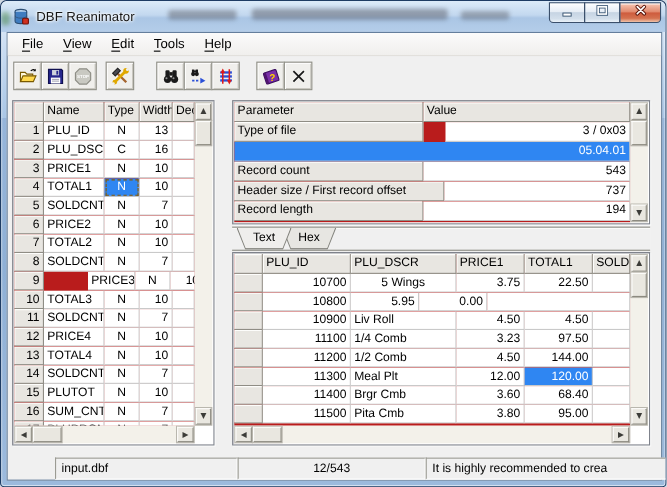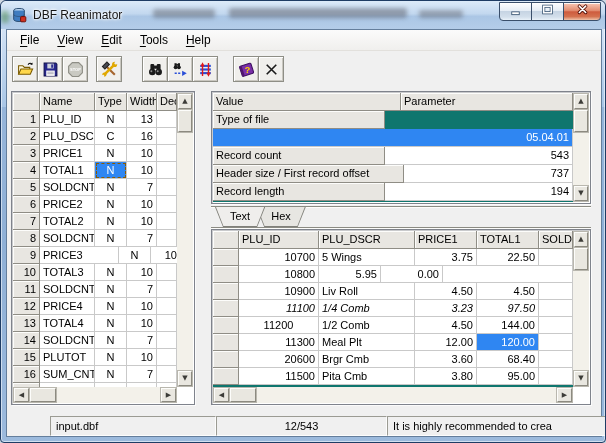--- a/index.html
+++ b/index.html
@@ -40,21 +40,21 @@
   .toolbar { position:absolute; left:6px; top:51px; width:594px; height:34px; display:flex; align-items:flex-start; padding:4px 0 0 6px; }
   .tb-btn { width:26px; height:26px; border:1px solid #8e8e86; background:#f0efec;
     box-shadow:inset 1px 1px 0 #fff, inset -1px -1px 0 #c9c7c0; margin-left:-1px;
     display:flex; align-items:center; justify-content:center; }
   .tb-btn.disabled { }
   .tb-ic, .tb-ic svg { width:17px; height:17px; display:block; }
 
   
   .panel { position:absolute; background:#fff; border:1px solid #7f838c;
     box-shadow:inset 1px 1px 0 rgba(40,44,52,.25), 1px 1px 0 #fbfbfb; }
-  .grid-area { position:absolute; overflow:hidden; background:#0f766e; }
+  .grid-area { position:absolute; overflow:hidden; background:#b91c1c; }
 
   
   .grow { display:flex; overflow:hidden; }
   .cell { overflow:hidden; white-space:nowrap; padding:0 3px; font-size:11px; line-height:16px; color:#000; flex:0 0 auto; }
   .fx { background:#e8e6e1; border-right:1px solid #8f8d85; border-bottom:1px solid #8f8d85; box-shadow:inset 1px 1px 0 #fdfdfb; }
   .dt { background:#fff; border-right:1px solid #c9c9c9; border-bottom:1px solid #c9c9c9; }
   .rt { text-align:right; } .ctr { text-align:center; } .lft { text-align:left; }
   .selcell { background:#2f86f2 !important; color:#fff; }
   .focuscell { outline:1px dashed #8a5a00; outline-offset:-2px; }
   .flex1 { flex:1 1 auto !important; }
@@ -303,21 +303,21 @@
         </div>
         <div class="grow" style="height: 17px;">
           <div class="cell fx rt" style="width: 27px;">8</div>
           <div class="cell dt lft" style="width: 55px;">SOLDCNT2</div>
           <div class="cell dt ctr" style="width: 32px;">N</div>
           <div class="cell dt rt" style="width: 30px;">7</div>
           <div class="cell dt flex1"></div>
         </div>
         <div class="grow" style="height: 17px;">
           <div class="cell fx rt" style="width: 27px;">9</div>
-          <div class="cell dt lft" style="width: 79px;">PRICE3</div>
+          <div class="cell dt lft" style="width: 43px; margin-left: 40px;">PRICE3</div>
           <div class="cell dt ctr" style="width: 32px;">N</div>
           <div class="cell dt rt" style="width: 30px;">10</div>
           <div class="cell dt flex1"></div>
         </div>
         <div class="grow" style="height: 17px;">
           <div class="cell fx rt" style="width: 27px;">10</div>
           <div class="cell dt lft" style="width: 55px;">TOTAL3</div>
           <div class="cell dt ctr" style="width: 32px;">N</div>
           <div class="cell dt rt" style="width: 30px;">10</div>
           <div class="cell dt flex1"></div>
@@ -388,25 +388,26 @@
         <div class="sb-thumb"></div>
         <div class="sb-btn sb-r">
           <span class="arr">▶</span>
         </div>
       </div>
   </div>
 
   <div class="panel" style="left:210px;top:90px;width:380px;height:113px;">
     <div class="grid-area" style="inset:1px 17px 1px 1px;">
         <div class="grow" style="height: 18px;">
+          <div class="cell fx lft" style="width: 172px;">Parameter</div>
           <div class="cell fx lft flex1">Value</div>
-          <div class="cell fx lft" style="width: 172px;">Parameter</div>
         </div>
         <div class="grow" style="height: 18px; gap: 20px;">
           <div class="cell fx lft" style="width: 172px;">Type of file</div>
+          <div class="cell dt rt flex1">3 / 0x03</div>
         </div>
         <div class="grow" style="height: 18px;">
           <div class="cell dt rt flex1 selcell">05.04.01</div>
         </div>
         <div class="grow" style="height: 18px;">
           <div class="cell fx lft" style="width: 172px;">Record count</div>
           <div class="cell dt rt flex1">543</div>
         </div>
         <div class="grow" style="height: 18px;">
           <div class="cell fx lft" style="width: 191px;">Header size / First record offset</div>
@@ -449,67 +450,67 @@
           <div class="cell fx lft" style="width: 26px;"></div>
           <div class="cell fx lft" style="width: 80px;">PLU_ID</div>
           <div class="cell fx lft" style="width: 96px;">PLU_DSCR</div>
           <div class="cell fx lft" style="width: 62px;">PRICE1</div>
           <div class="cell fx lft" style="width: 62px;">TOTAL1</div>
           <div class="cell fx lft flex1">SOLDCNT1</div>
         </div>
         <div class="grow" style="height: 17px;">
           <div class="cell fx" style="width: 26px;"></div>
           <div class="cell dt rt" style="width: 80px;">10700</div>
-          <div class="cell dt lft" style="width: 96px;">5 Wings</div>
+          <div class="cell dt lft" style="width: 96px; text-align: center;">5 Wings</div>
           <div class="cell dt rt" style="width: 62px;">3.75</div>
           <div class="cell dt rt" style="width: 62px;">22.50</div>
           <div class="cell dt lft flex1"></div>
         </div>
         <div class="grow" style="height: 17px;">
           <div class="cell fx" style="width: 26px;"></div>
           <div class="cell dt rt" style="width: 80px;">10800</div>
           <div class="cell dt rt" style="width: 62px;">5.95</div>
           <div class="cell dt rt" style="width: 62px;">0.00</div>
           <div class="cell dt lft flex1"></div>
         </div>
         <div class="grow" style="height: 17px;">
           <div class="cell fx" style="width: 26px;"></div>
           <div class="cell dt rt" style="width: 80px;">10900</div>
           <div class="cell dt lft" style="width: 96px;">Liv Roll</div>
           <div class="cell dt rt" style="width: 62px;">4.50</div>
           <div class="cell dt rt" style="width: 62px;">4.50</div>
           <div class="cell dt lft flex1"></div>
         </div>
-        <div class="grow" style="height: 17px; font-style: italic;">
+        <div class="grow" style="height: 17px;">
           <div class="cell fx" style="width: 26px;"></div>
           <div class="cell dt rt" style="width: 80px;">11100</div>
           <div class="cell dt lft" style="width: 96px;">1/4 Comb</div>
           <div class="cell dt rt" style="width: 62px;">3.23</div>
           <div class="cell dt rt" style="width: 62px;">97.50</div>
           <div class="cell dt lft flex1"></div>
         </div>
         <div class="grow" style="height: 17px;">
           <div class="cell fx" style="width: 26px;"></div>
-          <div class="cell dt rt" style="width: 80px; text-align: center;">11200</div>
+          <div class="cell dt rt" style="width: 80px;">11200</div>
           <div class="cell dt lft" style="width: 96px;">1/2 Comb</div>
           <div class="cell dt rt" style="width: 62px;">4.50</div>
           <div class="cell dt rt" style="width: 62px;">144.00</div>
           <div class="cell dt lft flex1"></div>
         </div>
         <div class="grow" style="height: 17px;">
           <div class="cell fx" style="width: 26px;"></div>
           <div class="cell dt rt" style="width: 80px;">11300</div>
           <div class="cell dt lft" style="width: 96px;">Meal Plt</div>
           <div class="cell dt rt" style="width: 62px;">12.00</div>
           <div class="cell dt rt selcell" style="width: 62px;">120.00</div>
           <div class="cell dt lft flex1"></div>
         </div>
         <div class="grow" style="height: 17px;">
           <div class="cell fx" style="width: 26px;"></div>
-          <div class="cell dt rt" style="width: 80px;">20600</div>
+          <div class="cell dt rt" style="width: 80px;">11400</div>
           <div class="cell dt lft" style="width: 96px;">Brgr Cmb</div>
           <div class="cell dt rt" style="width: 62px;">3.60</div>
           <div class="cell dt rt" style="width: 62px;">68.40</div>
           <div class="cell dt lft flex1"></div>
         </div>
         <div class="grow" style="height: 17px;">
           <div class="cell fx" style="width: 26px;"></div>
           <div class="cell dt rt" style="width: 80px;">11500</div>
           <div class="cell dt lft" style="width: 96px;">Pita Cmb</div>
           <div class="cell dt rt" style="width: 62px;">3.80</div>

